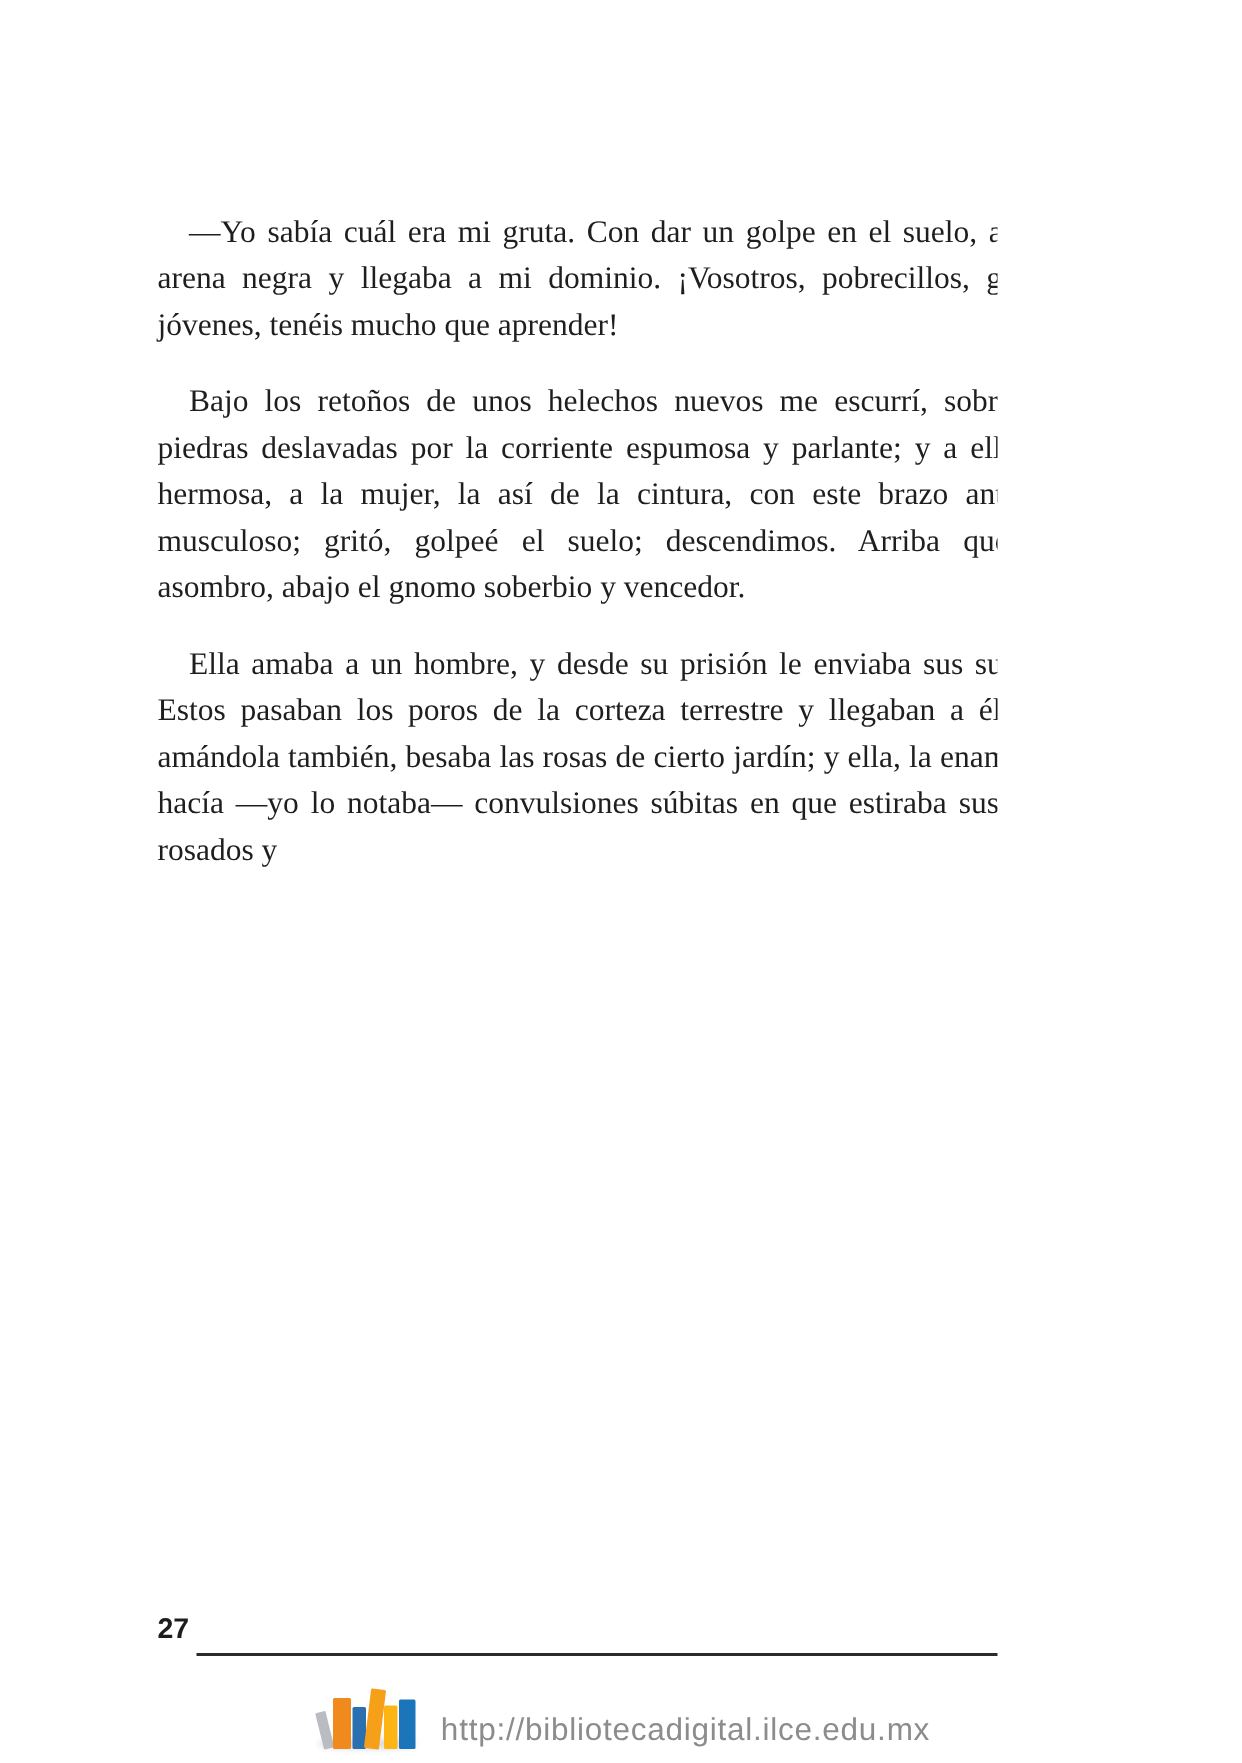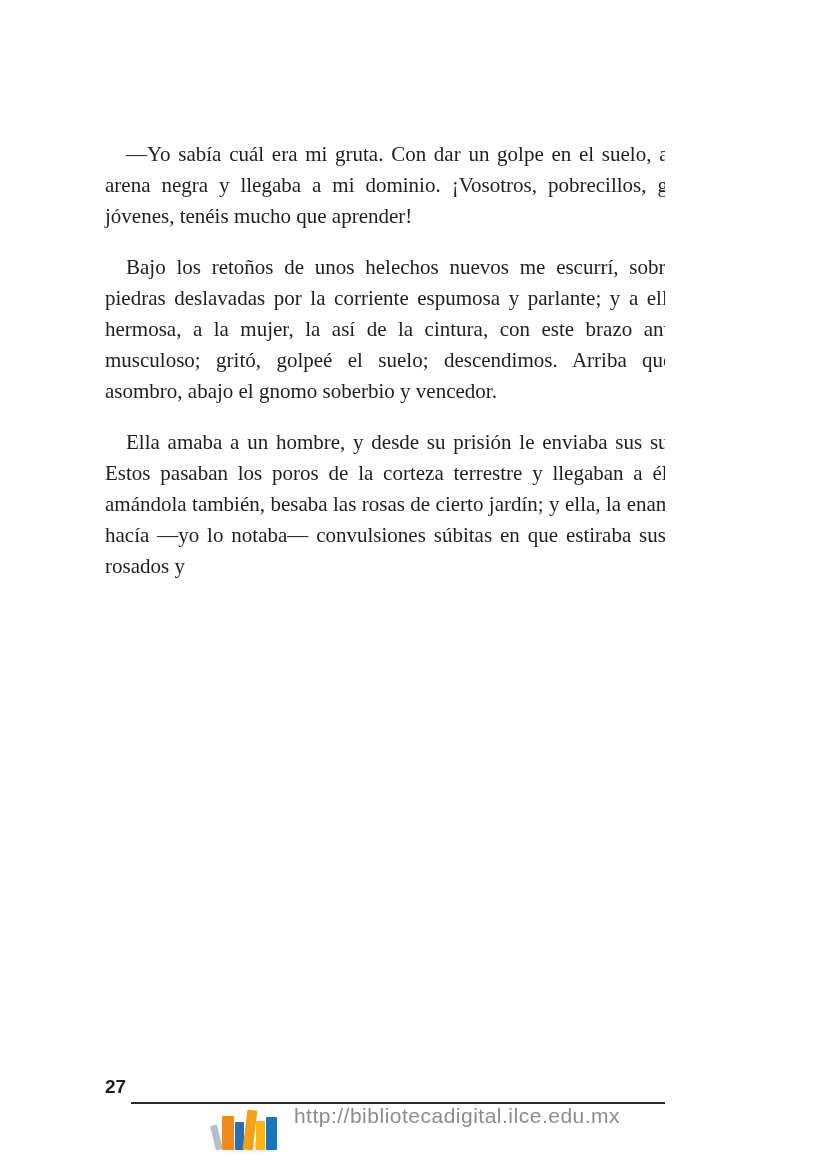--- a/index.html
+++ b/index.html
@@ -49,25 +49,25 @@
     position: absolute;
     left: 131px;
     top: 30px;
     width: 566px;
     height: 2px;
     background: #2b2b2b;
   }
   .footer-row {
     position: absolute;
     left: 0;
-    top: 32px;
+    top: 48px;
     width: 828px;
     display: flex;
     justify-content: center;
-    align-items: flex-start;
+    align-items: flex-end;
     gap: 12px;
   }
   .books-logo {
     position: relative;
     width: 74px;
     height: 46px;
     display: flex;
     align-items: flex-end;
     justify-content: center;
     gap: 1px;

